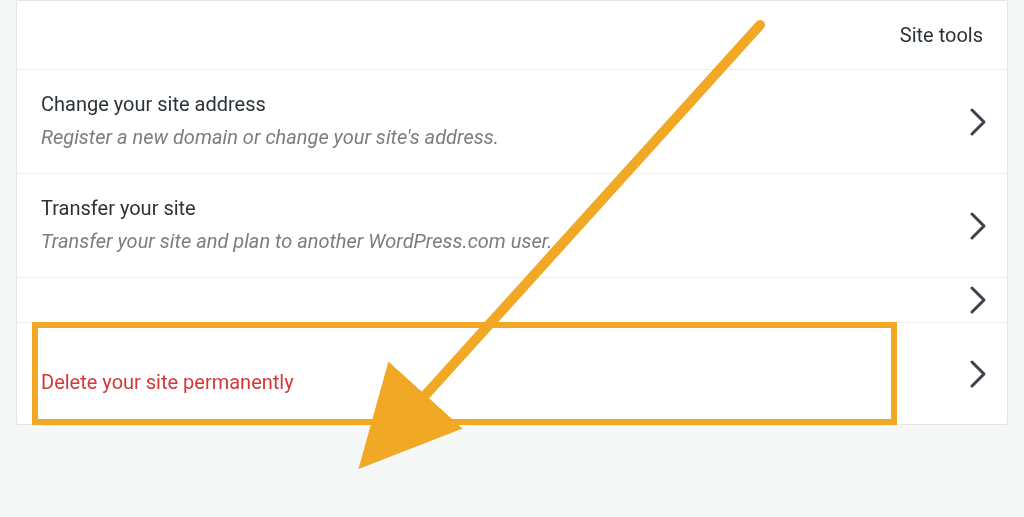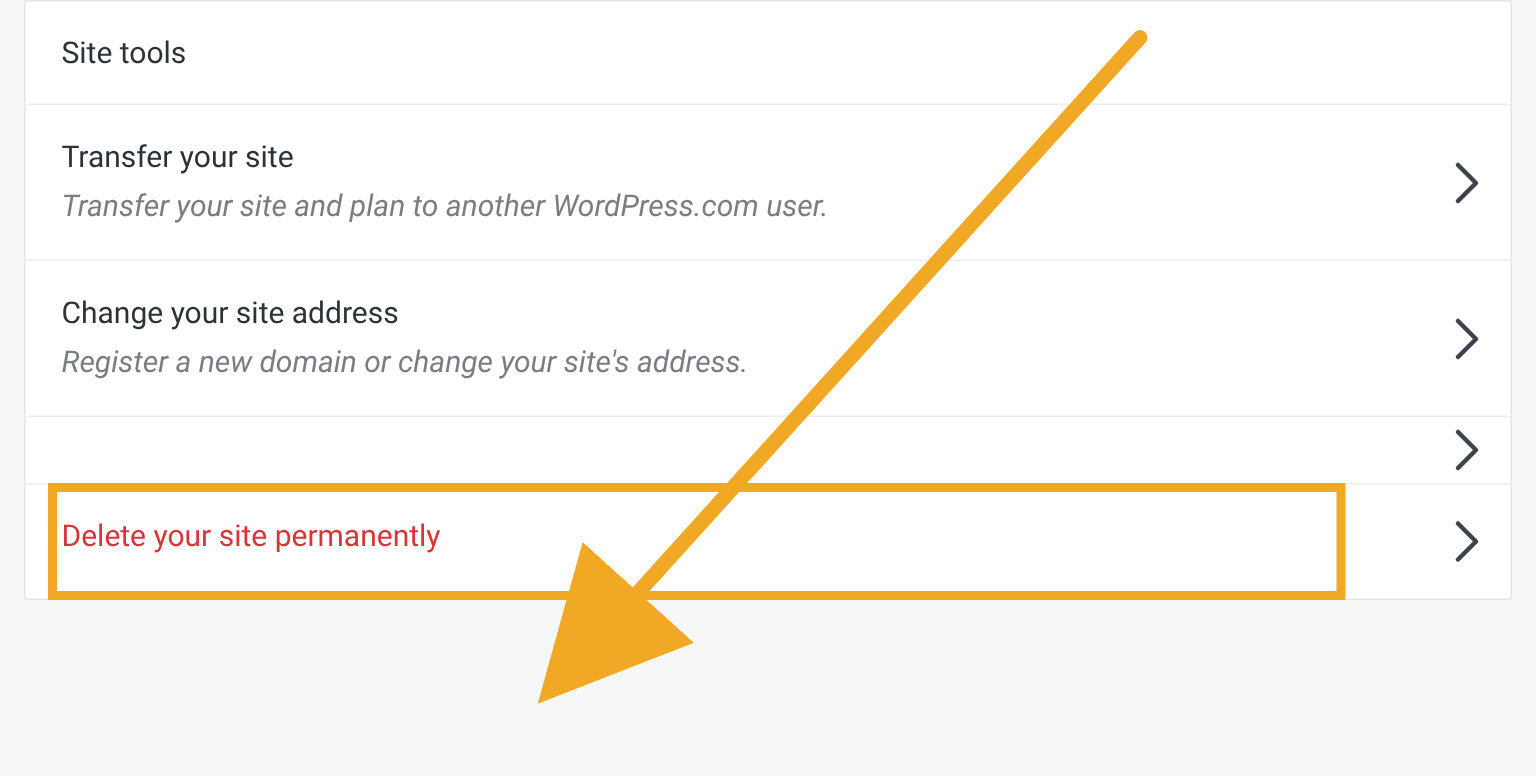--- a/index.html
+++ b/index.html
@@ -17,39 +17,41 @@
     border: 1px solid #e6e6e6;
     border-radius: 2px;
     box-sizing: border-box;
   }
   .panel-header {
     padding: 22px 24px;
     font-size: 20px;
     color: #2c3338;
     border-bottom: 1px solid #eceeef;
     font-weight: 400;
+    text-align: right;
   }
   .row {
     position: relative;
     padding: 22px 64px 22px 24px;
     border-bottom: 1px solid #eceeef;
     cursor: pointer;
     box-sizing: border-box;
   }
   .row:last-child {
     border-bottom: none;
   }
   .row-title {
     font-size: 20px;
     color: #2c3338;
     font-weight: 400;
     margin-bottom: 8px;
   }
   .row-title.danger {
     color: #d63638;
+    margin-top: 25px;
   }
   .row-desc {
     font-size: 20px;
     font-style: italic;
     color: #7a7d82;
     line-height: 1.35;
   }
   .chevron {
     position: absolute;
     right: 20px;
@@ -81,32 +83,32 @@
 </style>
 </head>
 <body>
 
 <div class="panel">
   <div class="panel-header">
     <span>Site tools</span>
   </div>
 
   <div class="row">
-    <div class="row-title">Transfer your site</div>
-    <div class="row-desc">Transfer your site and plan to another WordPress.com user.</div>
+    <div class="row-title">Change your site address</div>
+    <div class="row-desc">Register a new domain or change your site's address.</div>
     <span class="chevron">
       <svg width="18" height="30" viewBox="0 0 18 30">
           <path d="M3 3 L15 15 L3 27" fill="none" stroke="#3c434a" stroke-width="3" stroke-linecap="round" stroke-linejoin="round"></path>
         </svg>
     </span>
   </div>
 
   <div class="row">
-    <div class="row-title">Change your site address</div>
-    <div class="row-desc">Register a new domain or change your site's address.</div>
+    <div class="row-title">Transfer your site</div>
+    <div class="row-desc">Transfer your site and plan to another WordPress.com user.</div>
     <span class="chevron">
       <svg width="18" height="30" viewBox="0 0 18 30">
           <path d="M3 3 L15 15 L3 27" fill="none" stroke="#3c434a" stroke-width="3" stroke-linecap="round" stroke-linejoin="round"></path>
         </svg>
     </span>
   </div>
 
   <div class="row">
     <span class="chevron">
       <svg width="18" height="30" viewBox="0 0 18 30">

